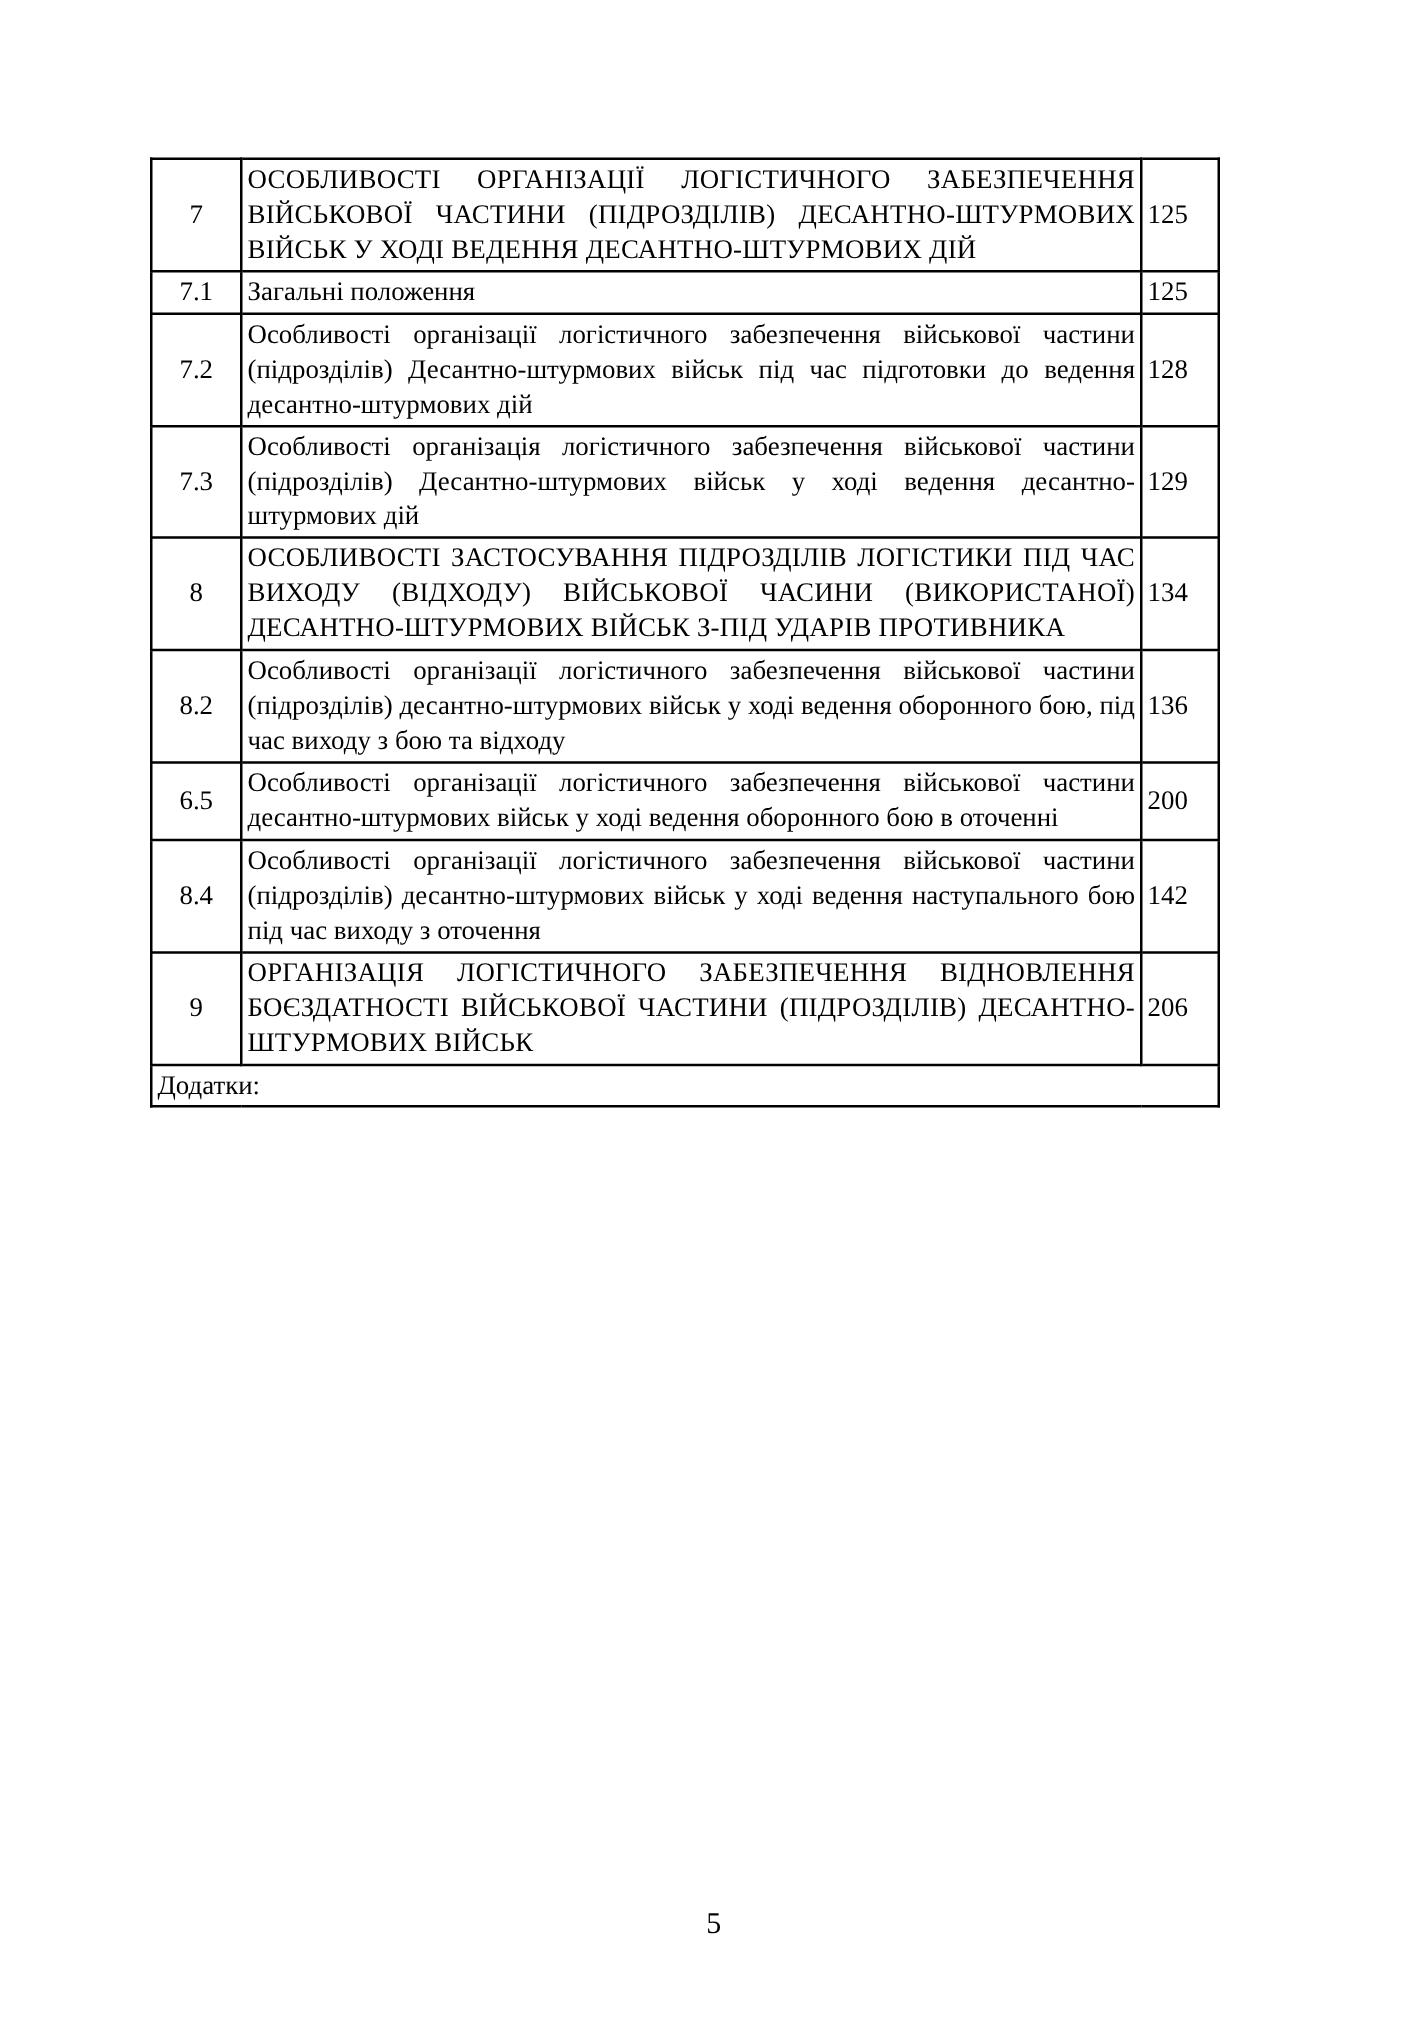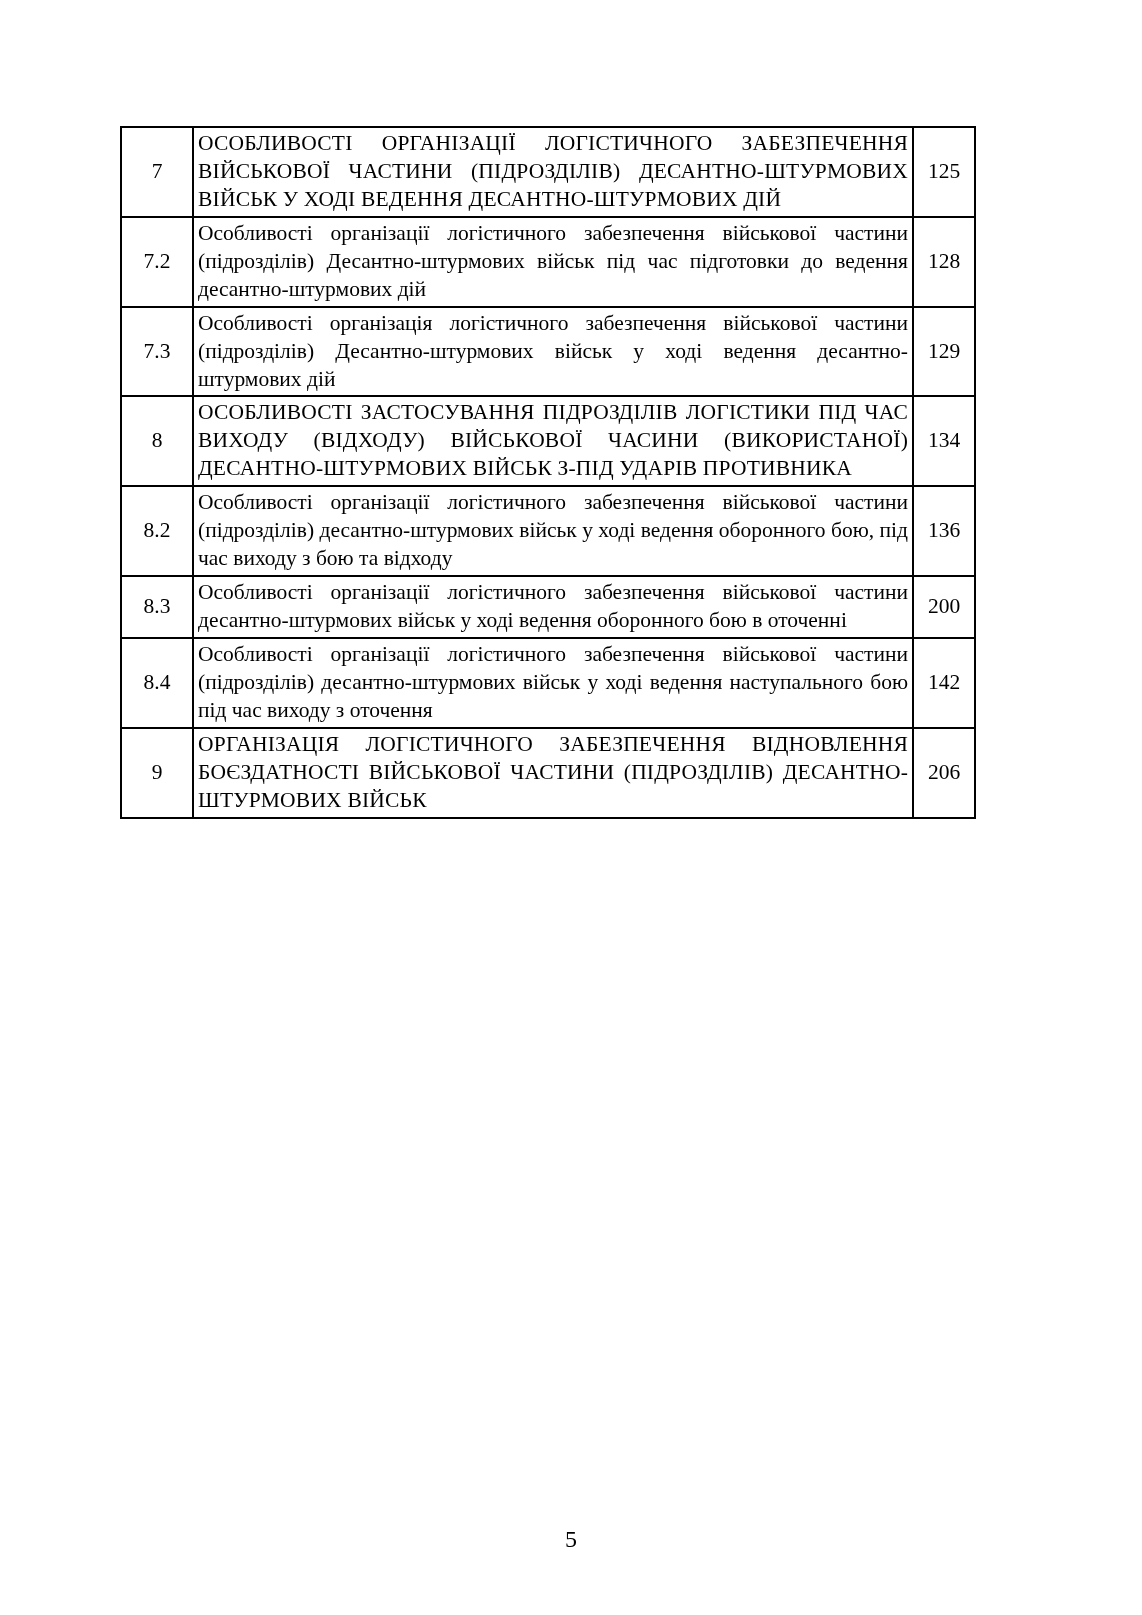--- a/index.html
+++ b/index.html
@@ -41,21 +41,21 @@
     width: 62px;
     text-align: center;
     padding: 2px 2px;
   }
   td.cell-title {
     text-align: justify;
     padding: 2px 9px 2px 11px;
   }
   td.cell-page {
     width: 52px;
-    text-align: center;
+    text-align: left;
     padding: 2px 2px;
   }
   td.cell-span {
     text-align: left;
     padding: 2px 4px;
   }
   tr.caps td.cell-title {
     
     letter-spacing: 0.2px;
   }
@@ -74,51 +74,59 @@
 <div class="doc-page">
   <div class="toc-wrap">
     <table class="toc">
       <tbody>
           <tr class="caps">
             <td class="cell-num">7</td>
             <td class="cell-title">ОСОБЛИВОСТІ ОРГАНІЗАЦІЇ ЛОГІСТИЧНОГО ЗАБЕЗПЕЧЕННЯ ВІЙСЬКОВОЇ ЧАСТИНИ (ПІДРОЗДІЛІВ) ДЕСАНТНО-ШТУРМОВИХ ВІЙСЬК У ХОДІ ВЕДЕННЯ ДЕСАНТНО-ШТУРМОВИХ ДІЙ</td>
             <td class="cell-page">125</td>
           </tr>
           <tr>
+            <td class="cell-num">7.1</td>
+            <td class="cell-title">Загальні положення</td>
+            <td class="cell-page">125</td>
+          </tr>
+          <tr>
             <td class="cell-num">7.2</td>
             <td class="cell-title">Особливості організації логістичного забезпечення військової частини (підрозділів) Десантно-штурмових військ під час підготовки до ведення десантно-штурмових дій</td>
             <td class="cell-page">128</td>
           </tr>
           <tr>
             <td class="cell-num">7.3</td>
             <td class="cell-title">Особливості організація логістичного забезпечення військової частини (підрозділів) Десантно-штурмових військ у ході ведення десантно-штурмових дій</td>
             <td class="cell-page">129</td>
           </tr>
           <tr class="caps">
             <td class="cell-num">8</td>
             <td class="cell-title">ОСОБЛИВОСТІ ЗАСТОСУВАННЯ ПІДРОЗДІЛІВ ЛОГІСТИКИ ПІД ЧАС ВИХОДУ (ВІДХОДУ) ВІЙСЬКОВОЇ ЧАСИНИ (ВИКОРИСТАНОЇ) ДЕСАНТНО-ШТУРМОВИХ ВІЙСЬК З-ПІД УДАРІВ ПРОТИВНИКА</td>
             <td class="cell-page">134</td>
           </tr>
           <tr>
             <td class="cell-num">8.2</td>
             <td class="cell-title">Особливості організації логістичного забезпечення військової частини (підрозділів) десантно-штурмових військ у ході ведення оборонного бою, під час виходу з бою та відходу</td>
             <td class="cell-page">136</td>
           </tr>
           <tr>
-            <td class="cell-num">8.3</td>
+            <td class="cell-num">6.5</td>
             <td class="cell-title">Особливості організації логістичного забезпечення військової частини десантно-штурмових військ у ході ведення оборонного бою в оточенні</td>
             <td class="cell-page">200</td>
           </tr>
           <tr>
             <td class="cell-num">8.4</td>
             <td class="cell-title">Особливості організації логістичного забезпечення військової частини (підрозділів) десантно-штурмових військ у ході ведення наступального бою під час виходу з оточення</td>
             <td class="cell-page">142</td>
           </tr>
           <tr class="caps">
             <td class="cell-num">9</td>
             <td class="cell-title">ОРГАНІЗАЦІЯ ЛОГІСТИЧНОГО ЗАБЕЗПЕЧЕННЯ ВІДНОВЛЕННЯ БОЄЗДАТНОСТІ ВІЙСЬКОВОЇ ЧАСТИНИ (ПІДРОЗДІЛІВ) ДЕСАНТНО-ШТУРМОВИХ ВІЙСЬК</td>
             <td class="cell-page">206</td>
           </tr>
+          <tr>
+            <td colspan="3" class="cell-span">Додатки:</td>
+          </tr>
         </tbody>
     </table>
   </div>
   <div class="page-number">5</div>
 </div>
 
 </body></html>

